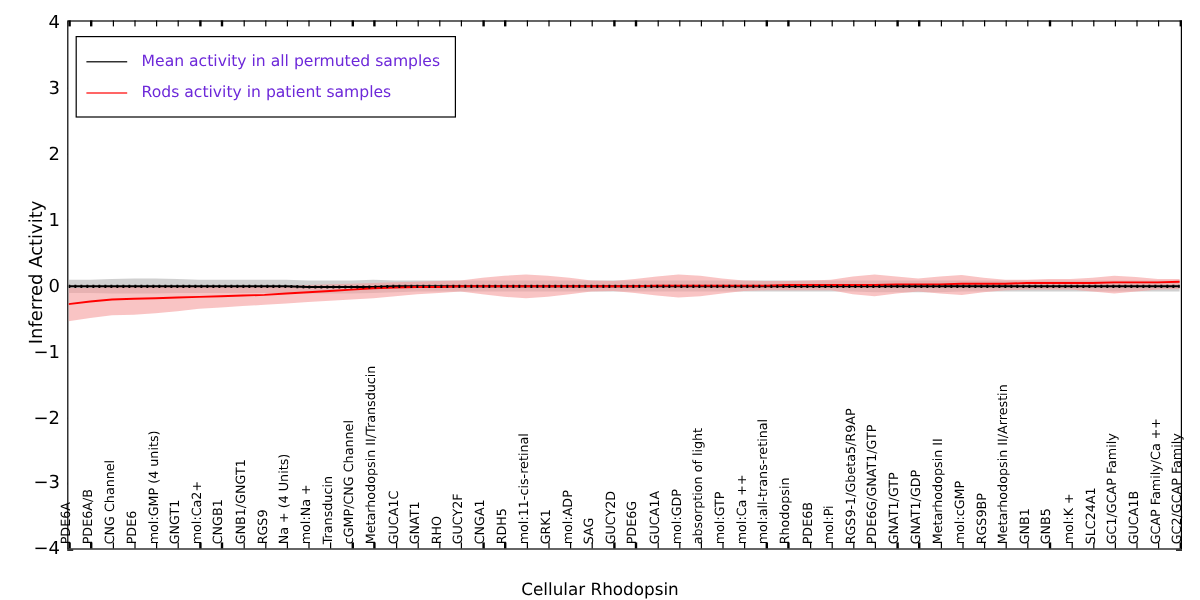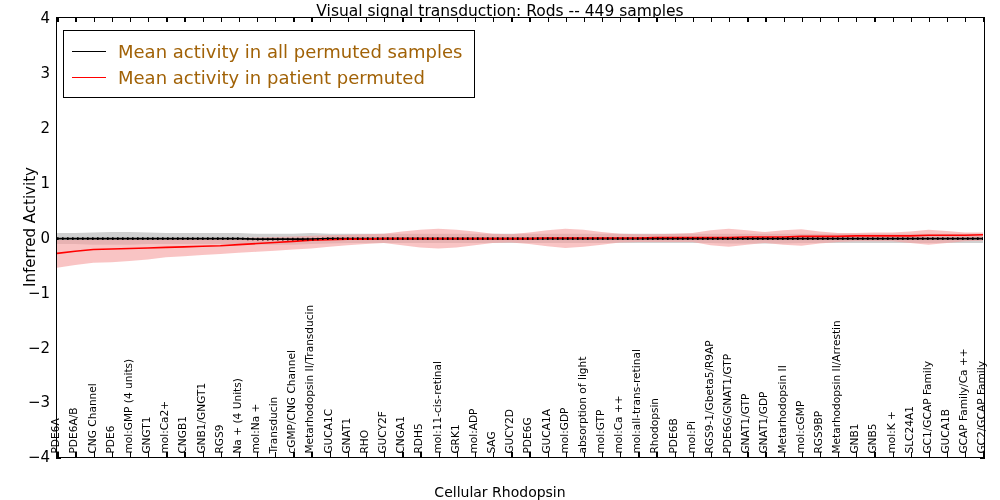--- a/index.html
+++ b/index.html
@@ -187,31 +187,30 @@
   }
   .legend-swatch {
     width: 34px;
     height: 0;
     border-top-width: 1.6px;
     border-top-style: solid;
     margin-right: 12px;
     flex: 0 0 auto;
   }
   .legend-text {
-    font-size: 18px;
-    color: #a16207;
+    font-size: 13px;
+    color: #6d28d9;
     white-space: nowrap;
   }
 </style>
 </head>
 <body>
 
 <div id="figure">
 
-  <div id="chart-title">Visual signal transduction: Rods -- 449 samples</div>
 
   <div id="ylabel-wrap">
     <div id="ylabel">Inferred Activity</div>
   </div>
 
   <div id="ytick-labels">
       <div class="ytick-label" style="top: 440.3px;">−4</div>
       <div class="ytick-label" style="top: 385.425px;">−3</div>
       <div class="ytick-label" style="top: 330.55px;">−2</div>
       <div class="ytick-label" style="top: 275.675px;">−1</div>
@@ -419,17 +418,17 @@
 
   <div id="xlabel">Cellular Rhodopsin</div>
 
   <div id="legend">
     <div class="legend-row">
       <span class="legend-swatch" style="border-top-color:#000000"></span>
       <span class="legend-text">Mean activity in all permuted samples</span>
     </div>
     <div class="legend-row">
       <span class="legend-swatch" style="border-top-color:#ff0000"></span>
-      <span class="legend-text">Mean activity in patient permuted</span>
+      <span class="legend-text">Rods activity in patient samples</span>
     </div>
   </div>
 
 </div>
 
 </body></html>

